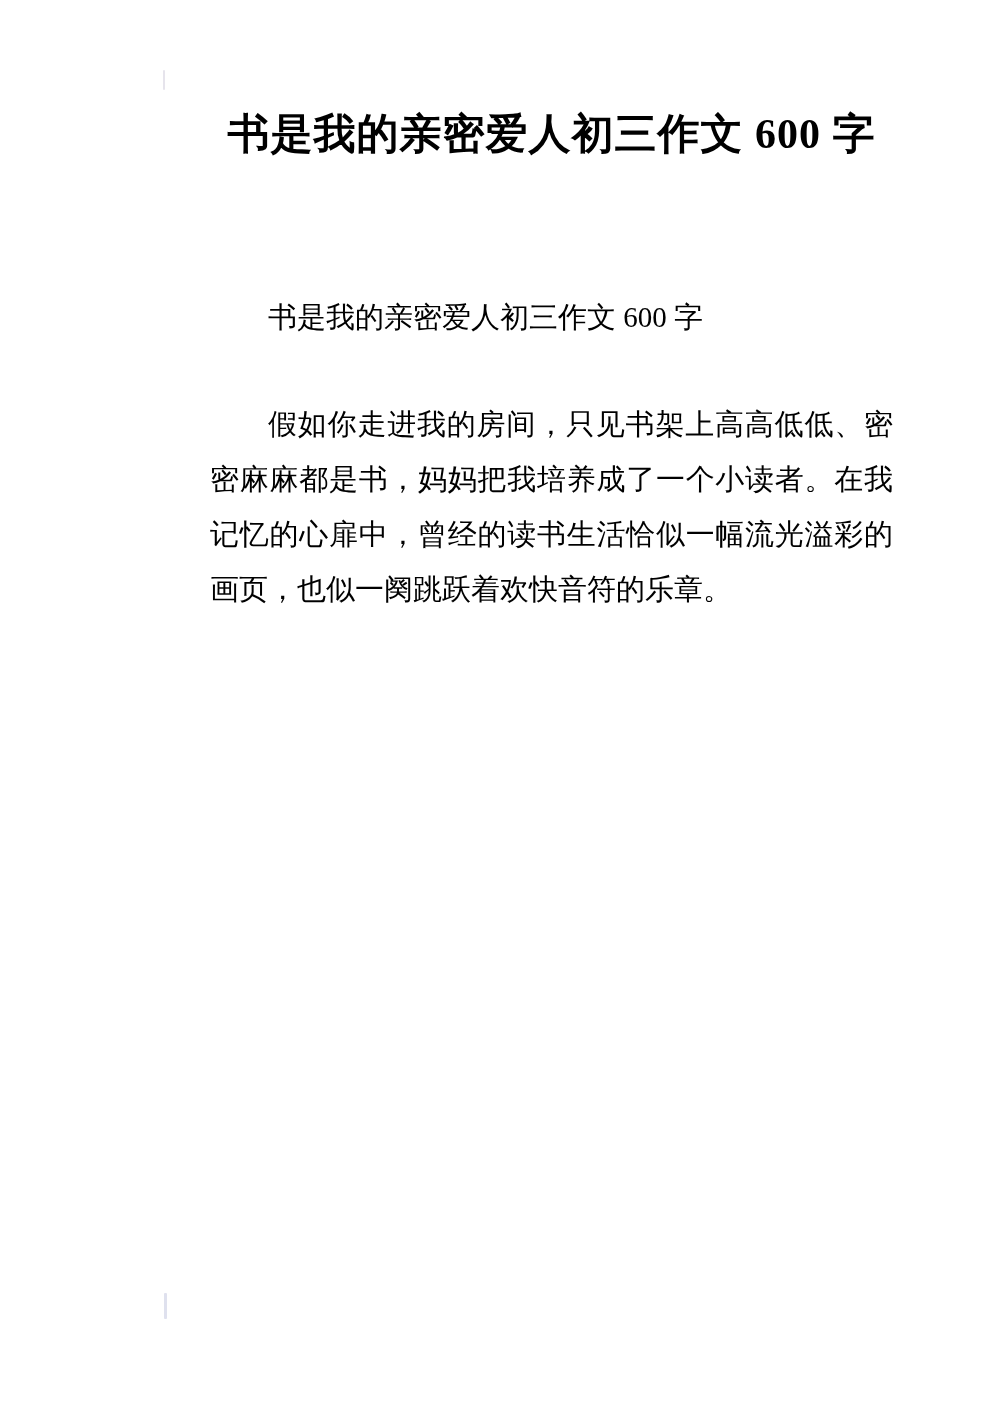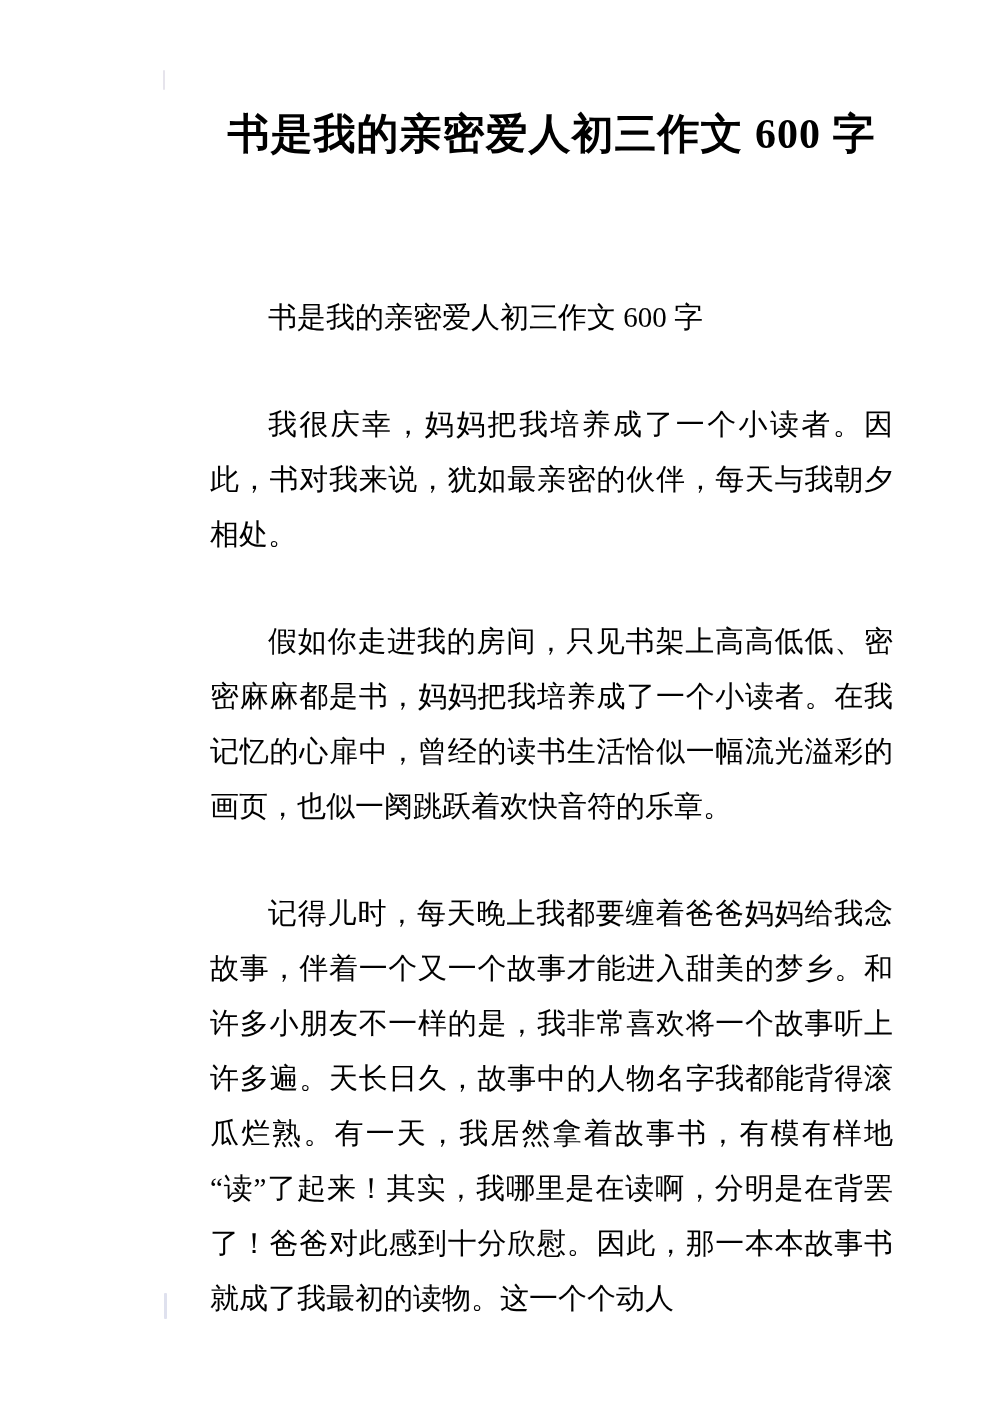--- a/index.html
+++ b/index.html
@@ -67,22 +67,20 @@
   }
 </style>
 </head>
 <body>
 
 <div class="page">
   <h1 class="doc-title">书是我的亲密爱人初三作文 600 字</h1>
 
   <p class="doc-subtitle">书是我的亲密爱人初三作文 600 字</p>
 
-  <p class="body-para">我很庆幸，妈妈把我培养成了一个小读者。因此，书对我来说，犹如最亲密的伙伴，每天与我朝夕相处。</p>
 
   <p class="body-para">假如你走进我的房间，只见书架上高高低低、密密麻麻都是书，妈妈把我培养成了一个小读者。在我记忆的心扉中，曾经的读书生活恰似一幅流光溢彩的画页，也似一阕跳跃着欢快音符的乐章。</p>
 
-  <p class="body-para">记得儿时，每天晚上我都要缠着爸爸妈妈给我念故事，伴着一个又一个故事才能进入甜美的梦乡。和许多小朋友不一样的是，我非常喜欢将一个故事听上许多遍。天长日久，故事中的人物名字我都能背得滚瓜烂熟。有一天，我居然拿着故事书，有模有样地“读”了起来！其实，我哪里是在读啊，分明是在背罢了！爸爸对此感到十分欣慰。因此，那一本本故事书就成了我最初的读物。这一个个动人</p>
 </div>
 
 <div id="mark-top" class="artifact-mark"></div>
 
 <div id="mark-bottom" class="artifact-mark"></div>
 
 </body></html>

